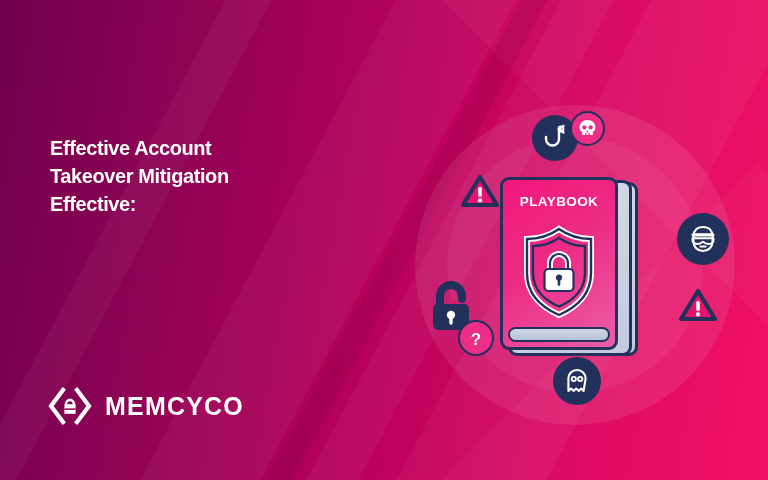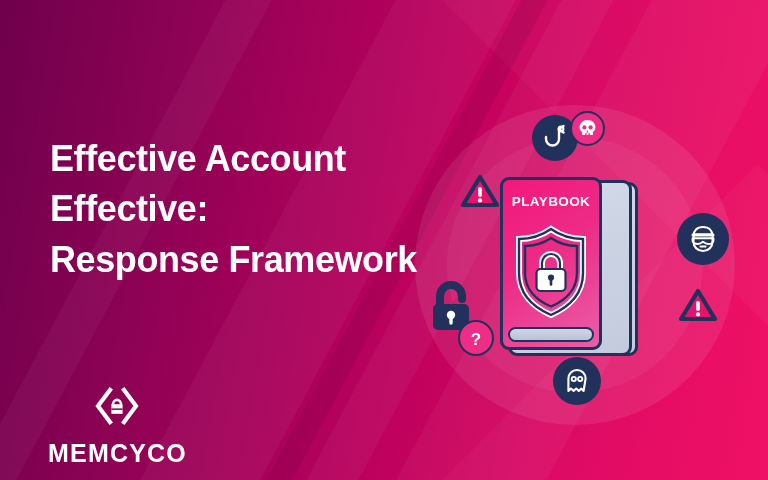--- a/index.html
+++ b/index.html
@@ -57,54 +57,53 @@
     border-radius: 50%;
     background: rgba(255,255,255,0.05);
   }
 
   
   .headline {
     position: absolute;
     left: 50px; top: 134px;
     width: 430px;
     color: #ffffff;
-    font-size: 36px;
+    font-size: 20px;
     font-weight: bold;
     line-height: 1.40;
     letter-spacing: -0.4px;
   }
   .headline .ln { display: block; white-space: nowrap; }
 
   
   .logo {
     position: absolute;
     left: 48px; top: 386px;
     display: flex;
     align-items: center;
     gap: 13px;
-    flex-direction: column;
   }
   .logo-text {
     color: #ffffff;
     font-size: 25px;
     font-weight: bold;
     letter-spacing: 1.2px;
   }
 
   
   .illus { position: absolute; left: 400px; top: 95px; width: 350px; height: 345px; }
 
   
   .book { position: absolute; left: 100px; top: 82px; width: 132px; height: 175px; }
   .page { position: absolute; border: 3px solid #22305c; border-radius: 9px;
           background: linear-gradient(160deg,#d3dae8,#c3cbdd); }
   .page.p3 { left: 14px; top: 5px;  width: 118px; height: 168px; }
   .page.p2 { left: 8px;  top: 2.5px;width: 118px; height: 170px; }
   .cover {
-    position: absolute; left: 0; top: 0; width: 102px; height: 173px;
+    position: absolute; left: 0; top: 0; width: 118px; height: 173px;
     border: 3px solid #22305c; border-radius: 9px;
     background: linear-gradient(145deg,#f3177c 0%, #ed2b86 45%, #e95fa8 100%);
     box-sizing: border-box;
     overflow: hidden;
   }
   .cover-title {
     position:absolute; top: 14px; left: 0; right: 0;
     text-align:center; color:#fff; font-size: 13.5px; font-weight:bold; letter-spacing: 0.4px;
   }
   .spine-strip {
@@ -150,22 +149,22 @@
     <div class="band dark b5"></div>
     <div class="band b2"></div>
     <div class="band b3"></div>
   </div>
 
   <div class="halo"></div>
   <div class="halo-inner"></div>
 
   <div class="headline">
     <span class="ln">Effective Account</span>
+    <span class="ln">Takeover Mitigation</span>
     <span class="ln">Effective:</span>
-    <span class="ln">Response Framework</span>
   </div>
 
   <div class="logo">
     <span>
       <svg width="44" height="40" viewBox="0 0 44 40">
         <path d="M15 4 L3 20 L15 36" fill="none" stroke="#ffffff" stroke-width="4.2" stroke-linecap="square" stroke-linejoin="miter"></path>
         <path d="M29 4 L41 20 L29 36" fill="none" stroke="#ffffff" stroke-width="4.2" stroke-linecap="square" stroke-linejoin="miter"></path>
         <path d="M18 18.5 a4 4.6 0 0 1 8 0" fill="none" stroke="#ffffff" stroke-width="2.6"></path>
         <rect x="16.4" y="18.2" width="11.2" height="9.6" fill="#ffffff"></rect>
         <rect x="16.4" y="22.4" width="11.2" height="1.5" fill="#8d0254"></rect>

